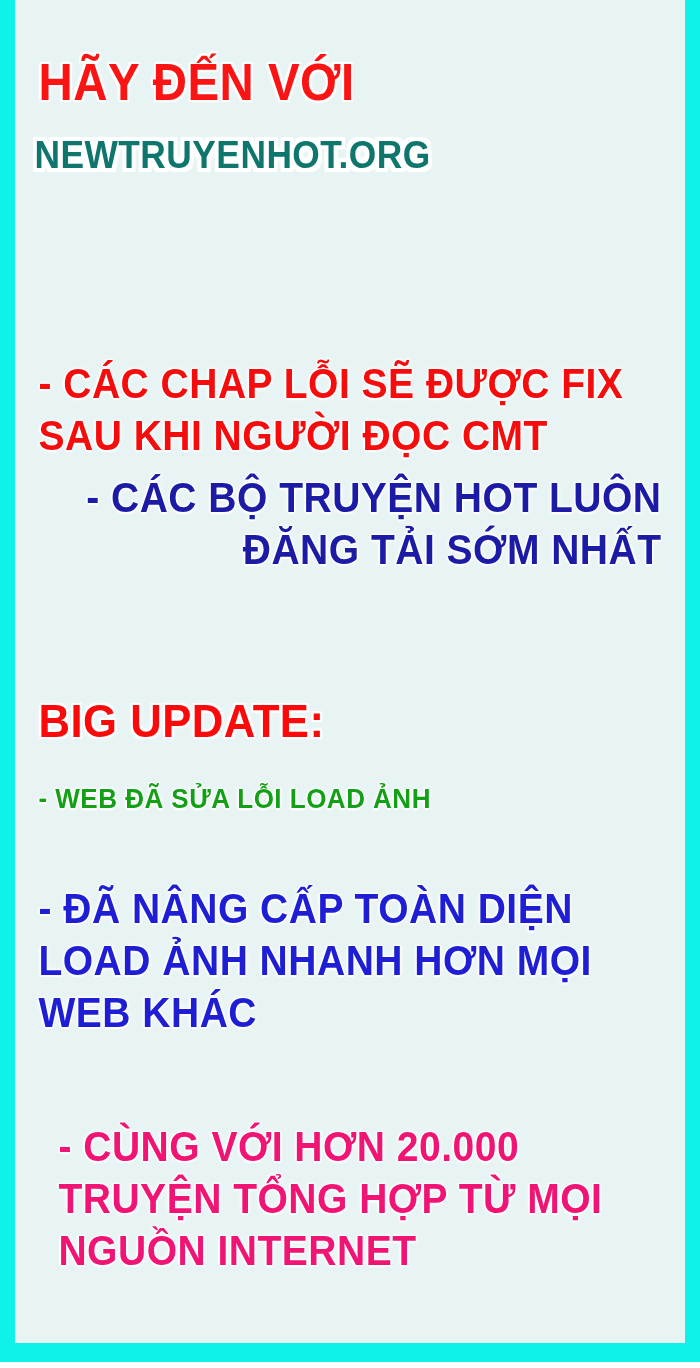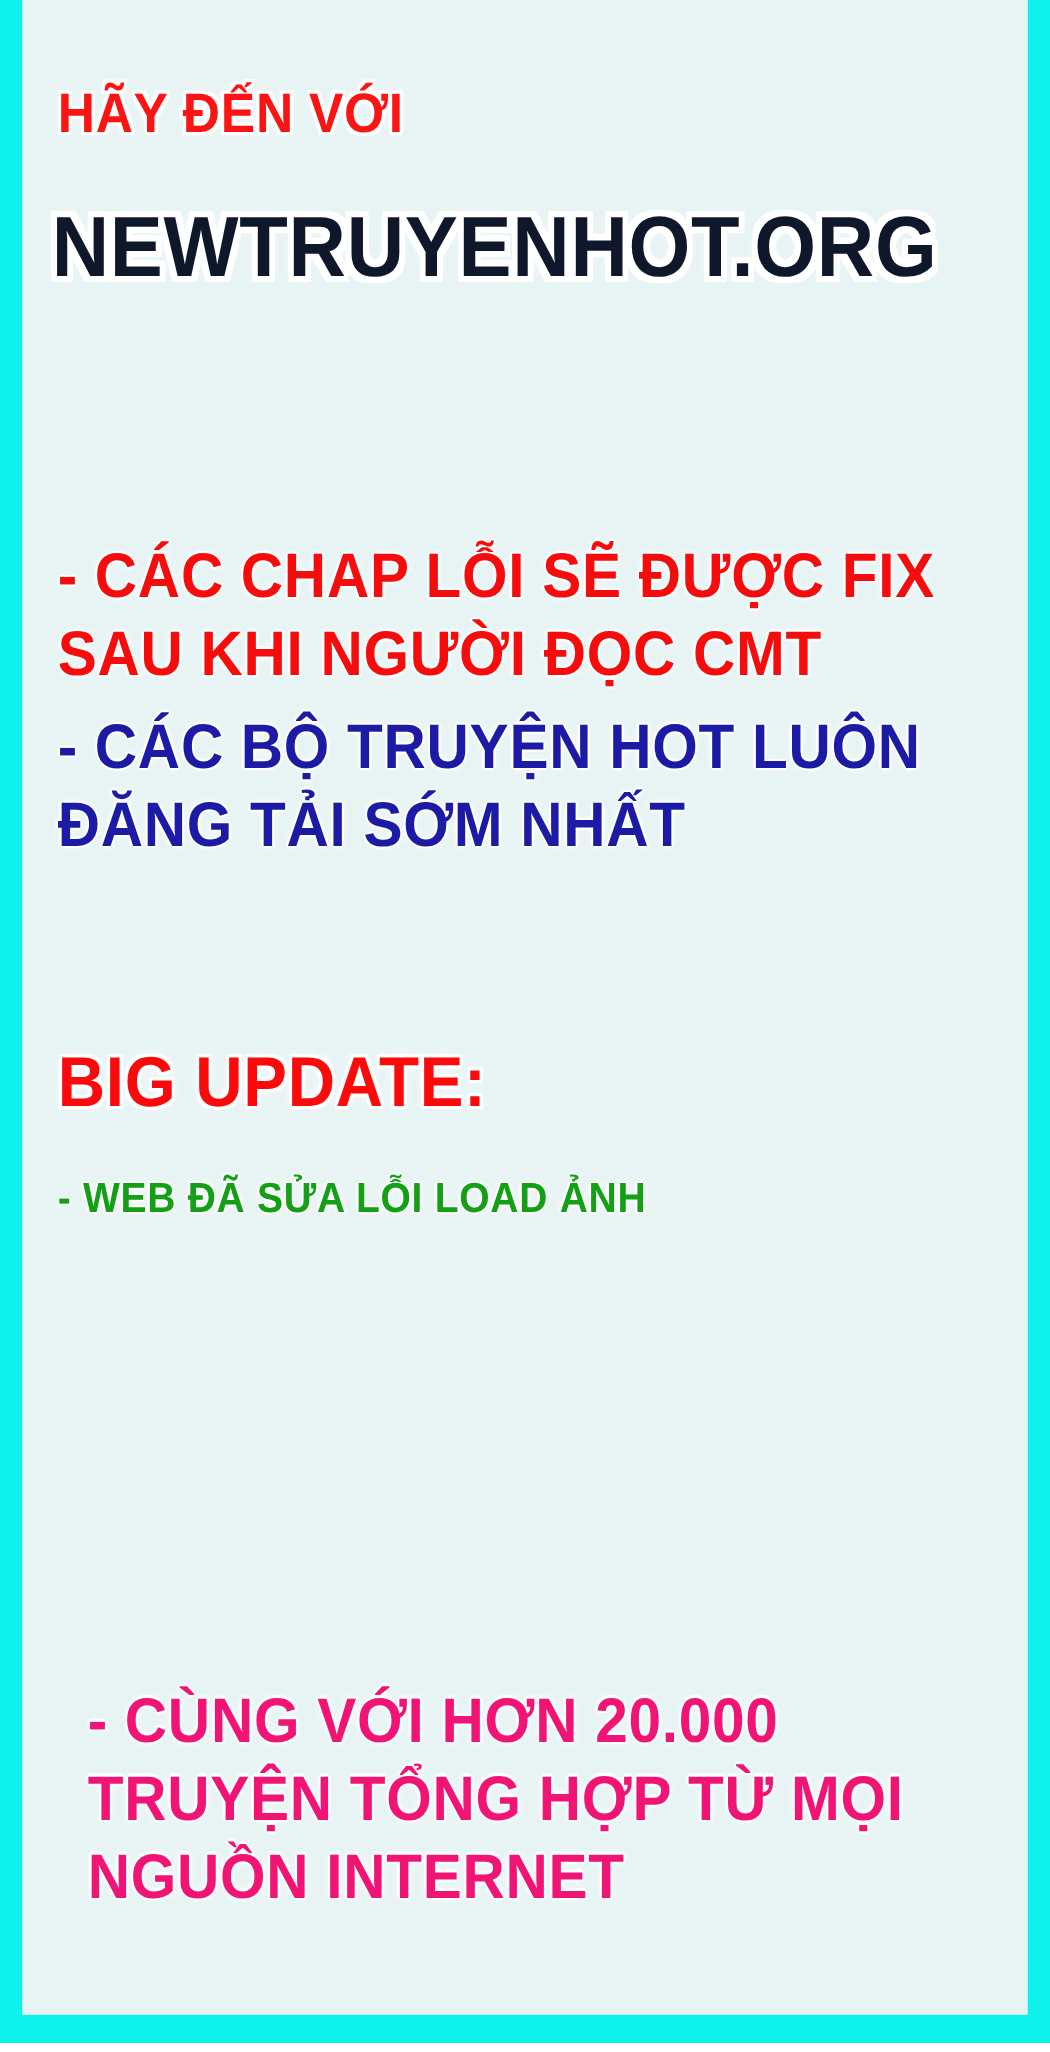--- a/index.html
+++ b/index.html
@@ -50,32 +50,32 @@
     white-space: nowrap;
     font-family: "Liberation Sans", sans-serif;
     transform: scaleX(0.93);
     transform-origin: center center;
   }
 
   
   .headline-red {
     position: absolute;
     top: 57px; left: 0; width: 670px;
-    font-size: 37px;
+    font-size: 51px;
     color: #FA1414;
     text-shadow:
        2px 0 0 #fff, -2px 0 0 #fff, 0 2px 0 #fff, 0 -2px 0 #fff,
        2px 2px 0 #fff, -2px 2px 0 #fff, 2px -2px 0 #fff, -2px -2px 0 #fff,
        0 0 6px #fff;
   }
   .headline-blue {
     position: absolute;
     top: 136px; left: 0; width: 556px;
-    font-size: 57px;
-    color: #0f172a;
+    font-size: 38px;
+    color: #0f766e;
     text-shadow:
        4px 0 0 #fff, -4px 0 0 #fff, 0 4px 0 #fff, 0 -4px 0 #fff,
        4px 4px 0 #fff, -4px 4px 0 #fff, 4px -4px 0 #fff, -4px -4px 0 #fff,
        3px 3px 0 #fff, -3px 3px 0 #fff, 3px -3px 0 #fff, -3px -3px 0 #fff,
        0 0 8px #fff;
     letter-spacing: -1px;
   }
 
   
   .para-red {
@@ -92,20 +92,21 @@
 
   
   .para-navy {
     position: absolute;
     top: 477px; left: 0; width: 670px;
     font-size: 42px;
     color: #1B1BA5;
     text-shadow:
        1.5px 0 0 #fff, -1.5px 0 0 #fff, 0 1.5px 0 #fff, 0 -1.5px 0 #fff,
        0 0 5px #fff;
+    text-align: right;
   }
   .para-navy .line { margin-bottom: 9px; }
 
   
   .big-update {
     position: absolute;
     top: 697px; left: 0; width: 670px;
     font-size: 47px;
     color: #FA0A0A;
     text-shadow:
@@ -180,20 +181,25 @@
     </div>
 
     <div class="big-update">
       <div class="line">BIG UPDATE:</div>
     </div>
 
     <div class="para-green">
       <div class="line">- WEB ĐÃ SỬA LỖI LOAD ẢNH</div>
     </div>
 
+    <div class="para-blue">
+      <div class="line">- ĐÃ NÂNG CẤP TOÀN DIỆN</div>
+      <div class="line">LOAD ẢNH NHANH HƠN MỌI</div>
+      <div class="line">WEB KHÁC</div>
+    </div>
 
     <div class="para-pink">
       <div class="line">- CÙNG VỚI HƠN 20.000</div>
       <div class="line">TRUYỆN TỔNG HỢP TỪ MỌI</div>
       <div class="line">NGUỒN INTERNET</div>
     </div>
 
   </div>
 </div>
 

